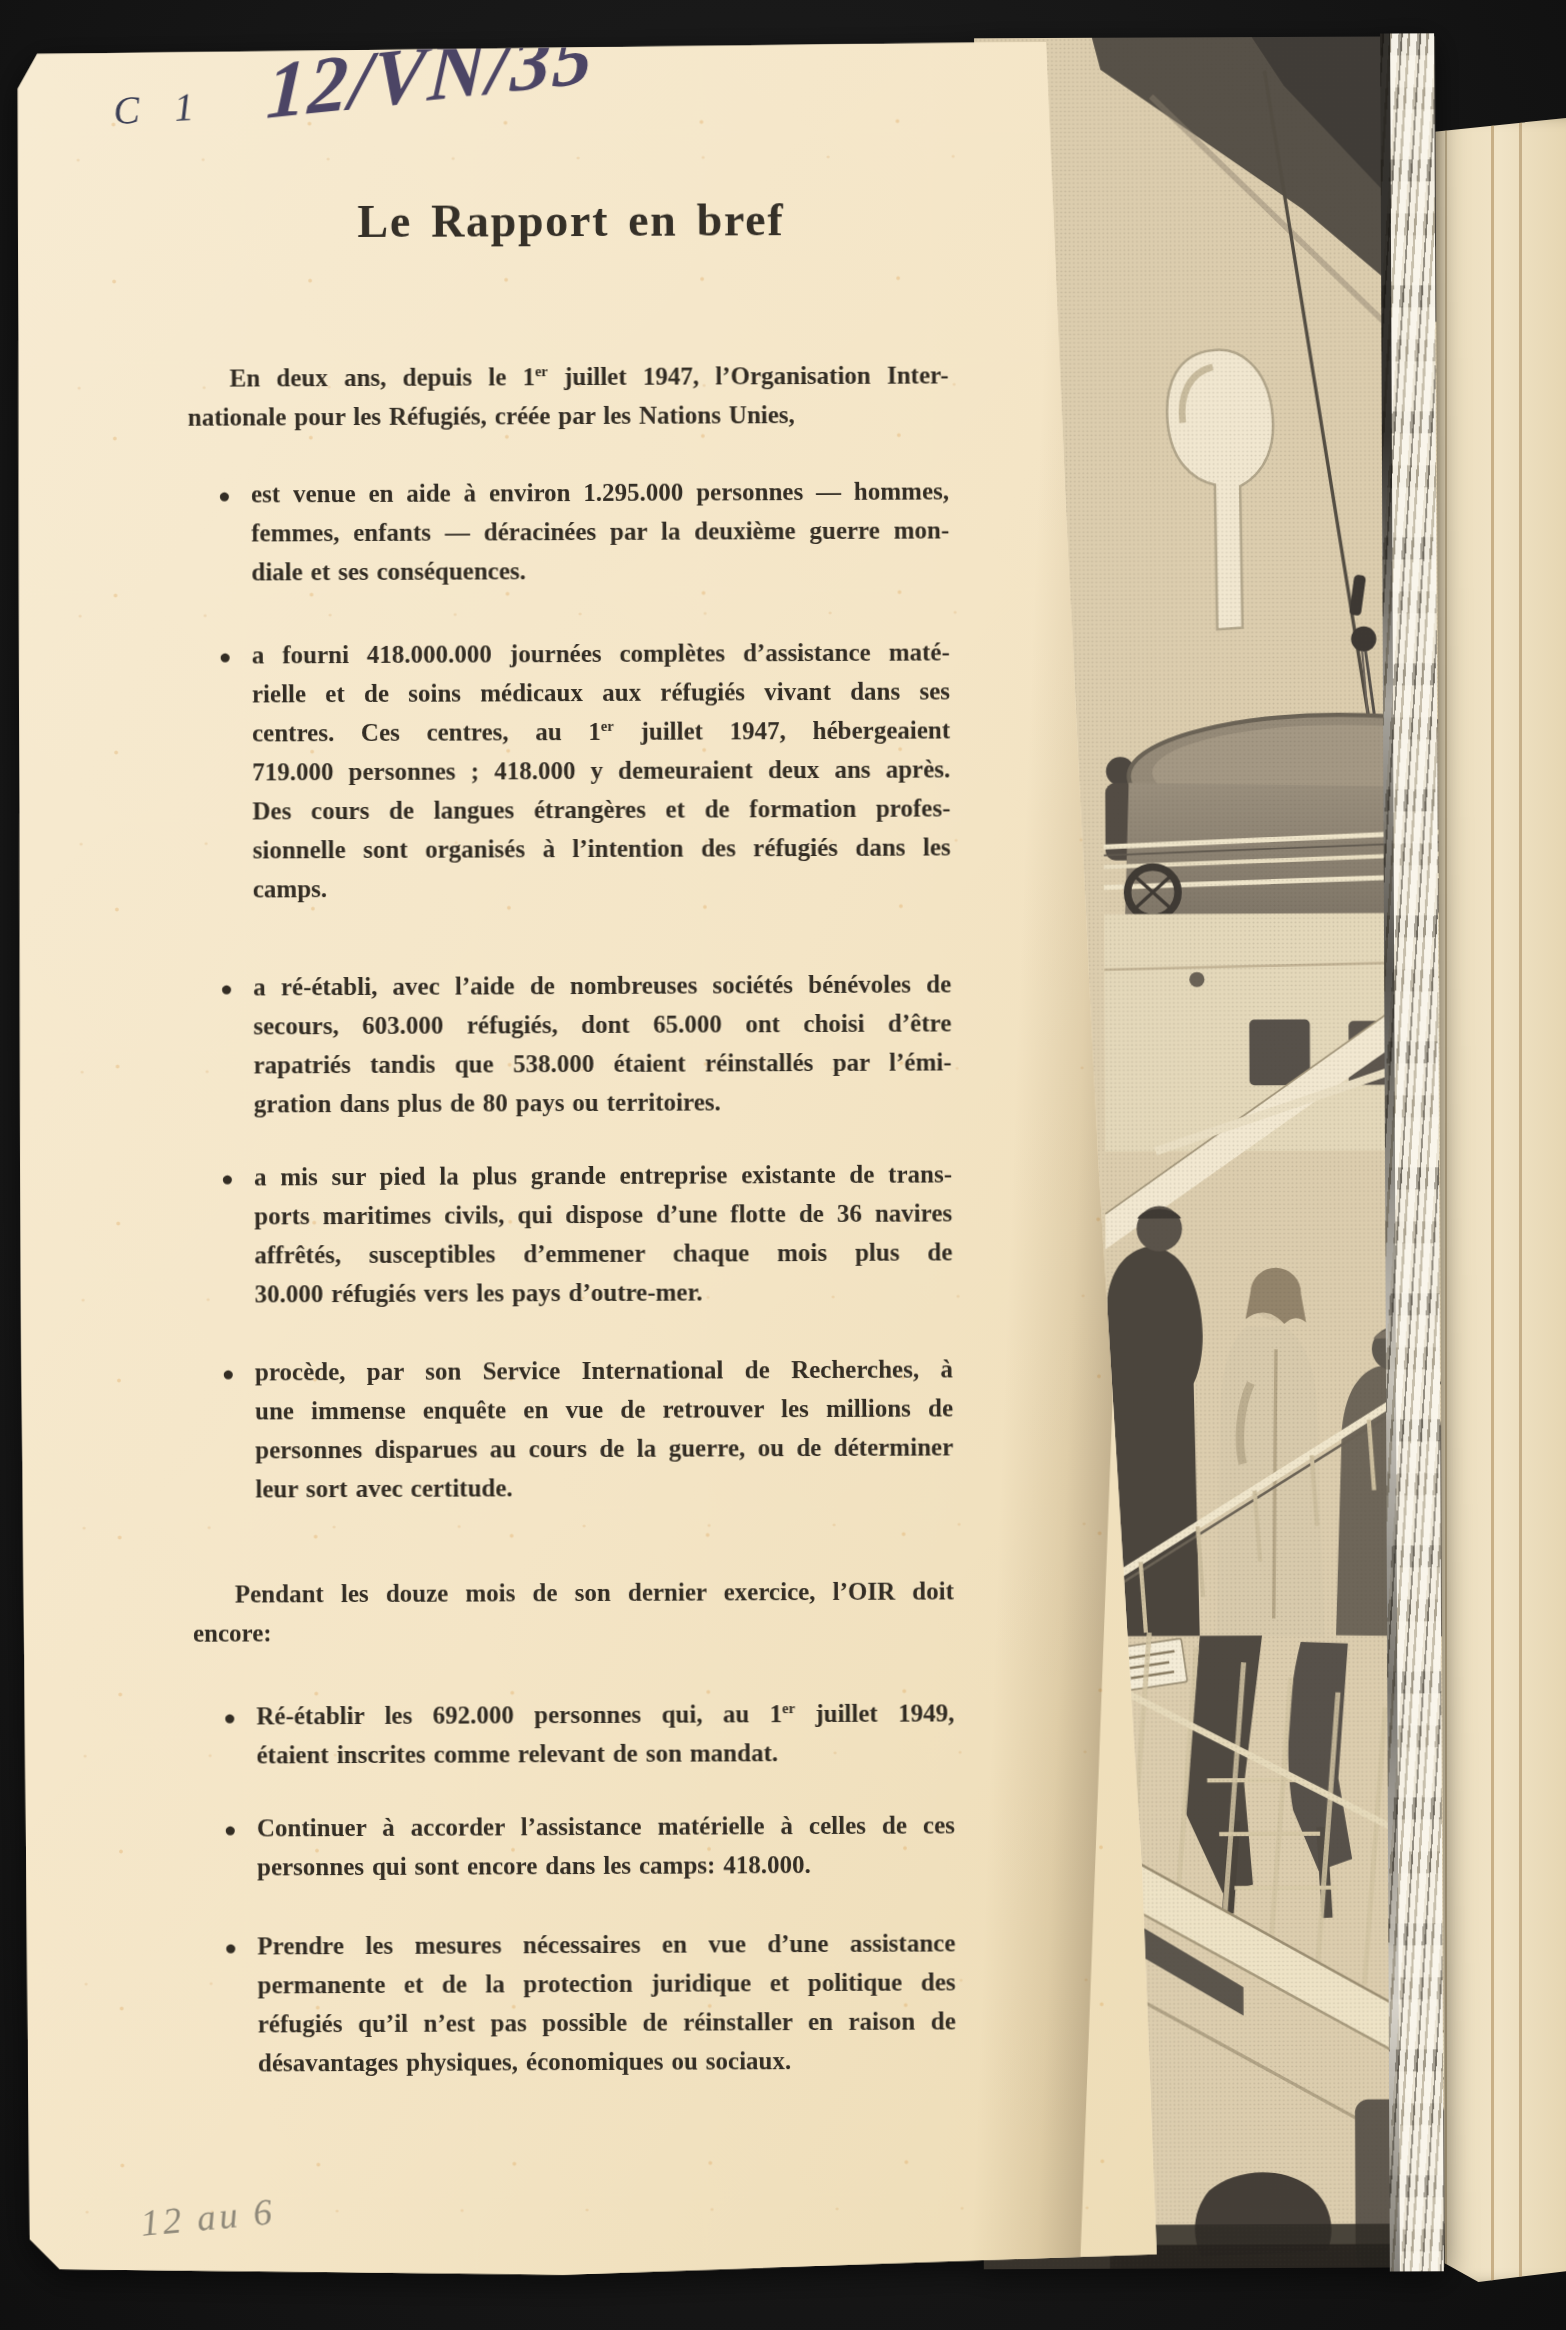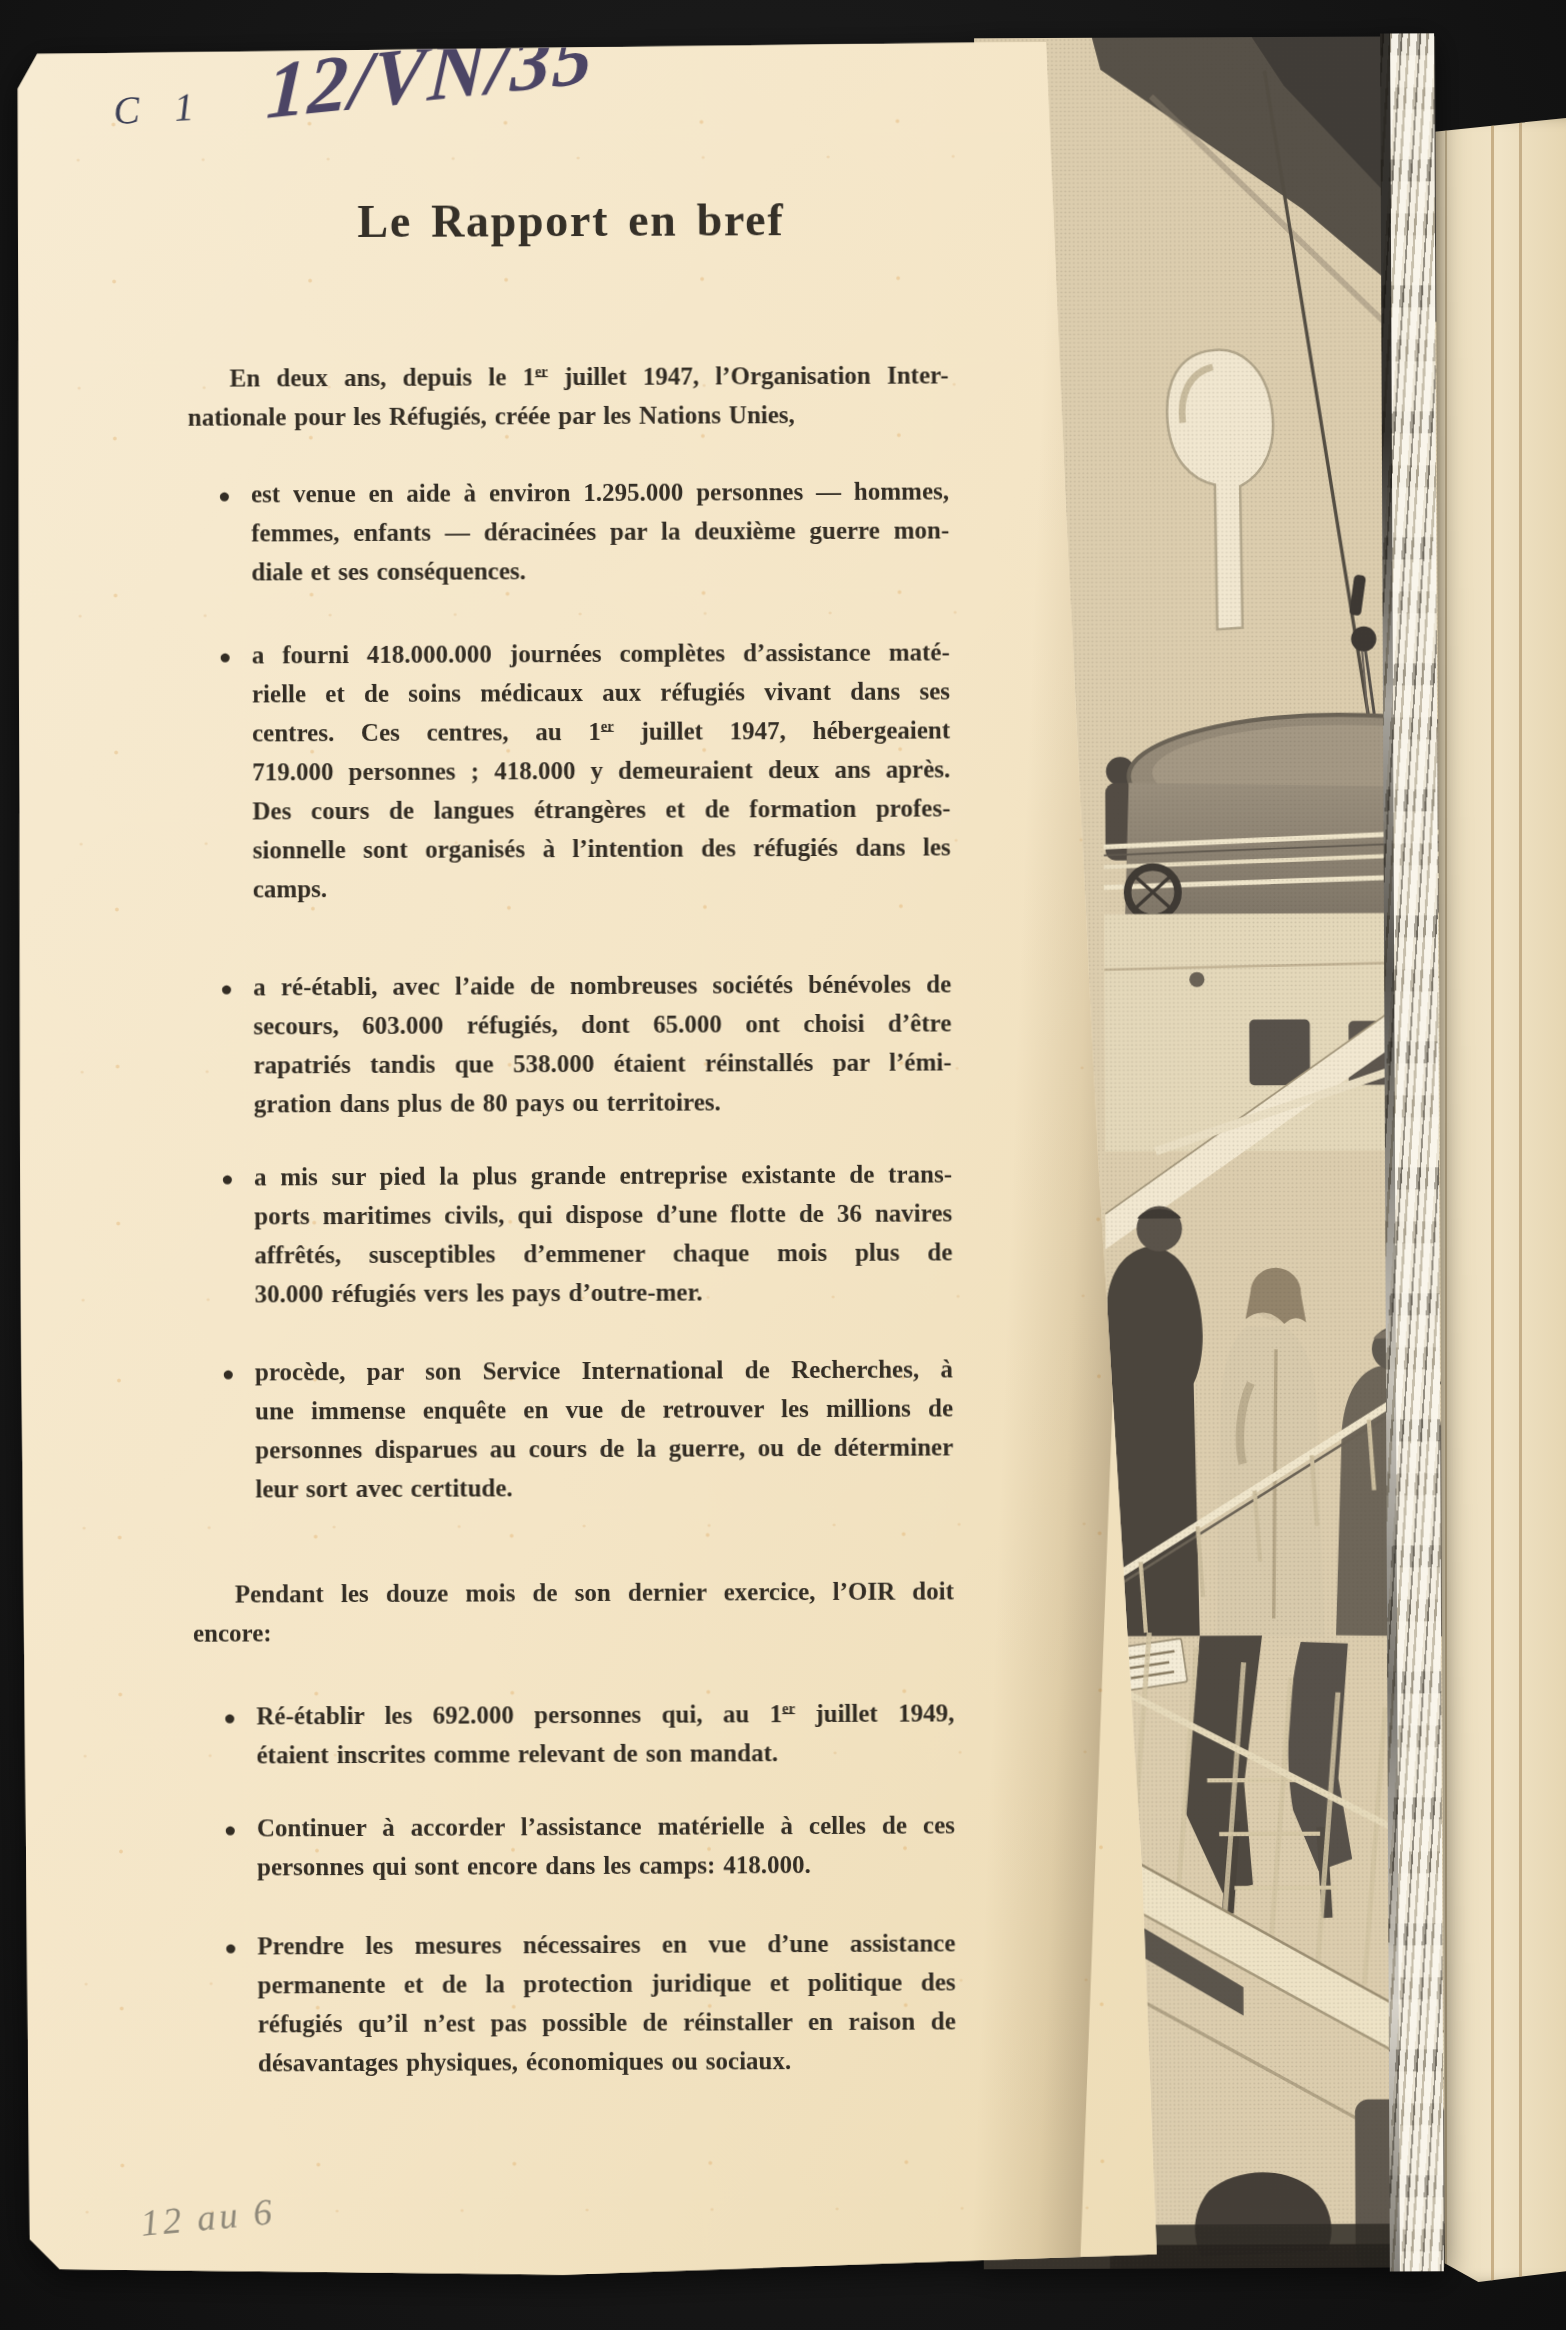--- a/index.html
+++ b/index.html
@@ -89,21 +89,21 @@
     position:absolute;left:151px;top:150px;width:808px;text-align:center;
     font-size:46px;font-weight:700;letter-spacing:1.7px;word-spacing:5.9px;color:#353028;
   }
   #text-column{position:absolute;left:171px;top:313px;width:761px;}
   .block{position:relative;font-size:25px;line-height:39px;font-weight:700;color:#332d24;}
   .block .ln{text-align:justify;text-align-last:justify;height:39px;word-spacing:1.7px;}
   .block .ln.final{text-align-last:left;}
   .block.paragraph .ln:first-child{text-indent:42px;}
   .block.bullet{padding-left:63px;}
   .block .dot{position:absolute;left:30px;top:4.2px;font-size:21px;line-height:34px;}
-  sup{font-size:0.58em;vertical-align:super;line-height:0;text-decoration:underline;}
+  sup{font-size:0.58em;vertical-align:super;line-height:0;}
 </style>
 </head>
 <body>
 
 <div id="canvas">
 
   <div id="right-pages">
     <div class="edge-line" id="edge-line-3"></div>
     <div class="edge-line" id="edge-line-1"></div>
     <div class="edge-line" id="edge-line-2"></div>

